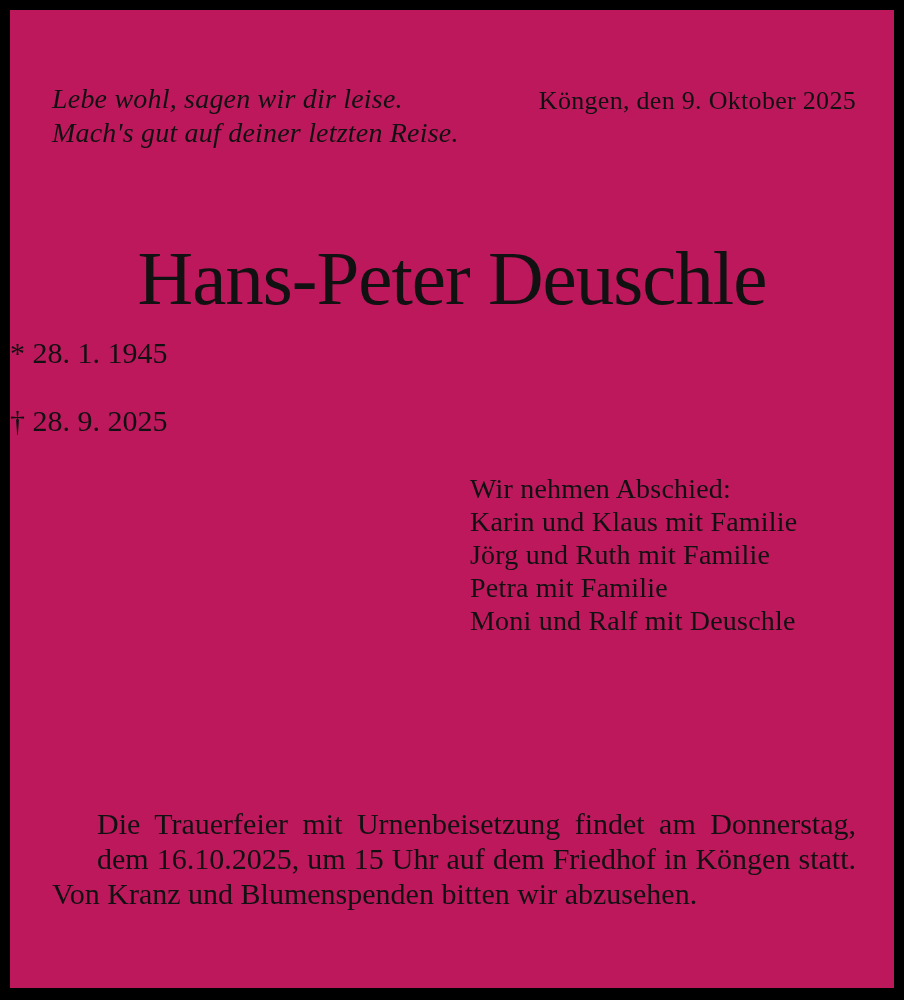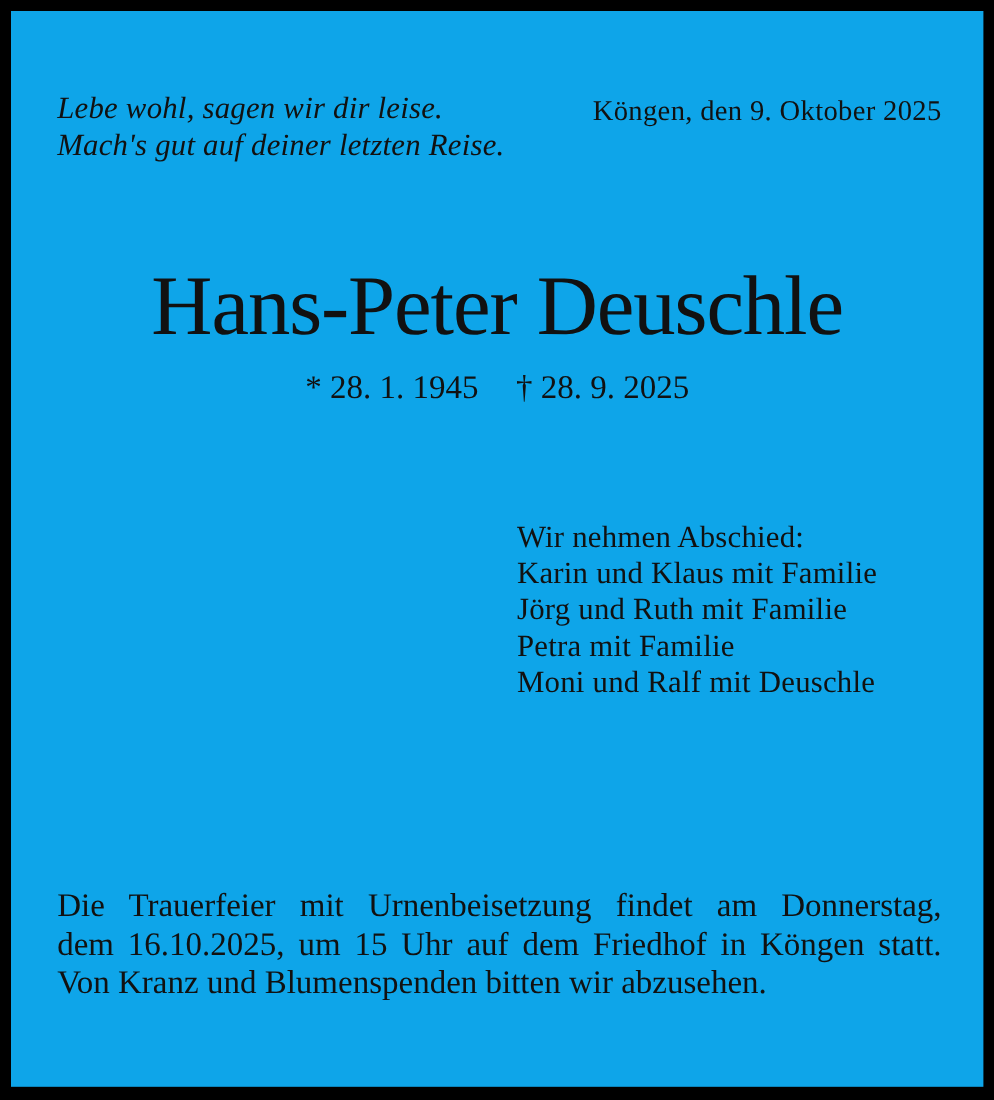--- a/index.html
+++ b/index.html
@@ -16,21 +16,21 @@
     height: 1000px;
     background: #000000;
   }
 
   .sheet {
     position: absolute;
     left: 10px;
     top: 10px;
     right: 10px;
     bottom: 12px;
-    background: #0ea5e9;
+    background: #be185d;
     color: #111111;
     overflow: hidden;
   }
 
   
 
   .verse {
     position: absolute;
     left: 42px;
     top: 72px;
@@ -61,20 +61,21 @@
 
   .dates {
     position: absolute;
     left: 0;
     top: 326px;
     width: 100%;
     display: flex;
     justify-content: center;
     gap: 34px;
     font-size: 30px;
+    flex-direction: column;
   }
 
   .farewell {
     position: absolute;
     left: 460px;
     top: 462px;
     font-size: 28px;
     line-height: 33px;
     letter-spacing: 0.2px;
   }
@@ -84,20 +85,21 @@
     left: 42px;
     right: 38px;
     top: 796px;
     font-size: 30px;
     line-height: 35px;
   }
 
   .funeral .line.justified {
     text-align: justify;
     text-align-last: justify;
+    margin-left: 45px;
   }
 </style>
 </head>
 <body>
 
 <div class="frame">
   <div class="sheet">
 
     <div class="verse">
       <div>Lebe wohl, sagen wir dir leise.</div>

